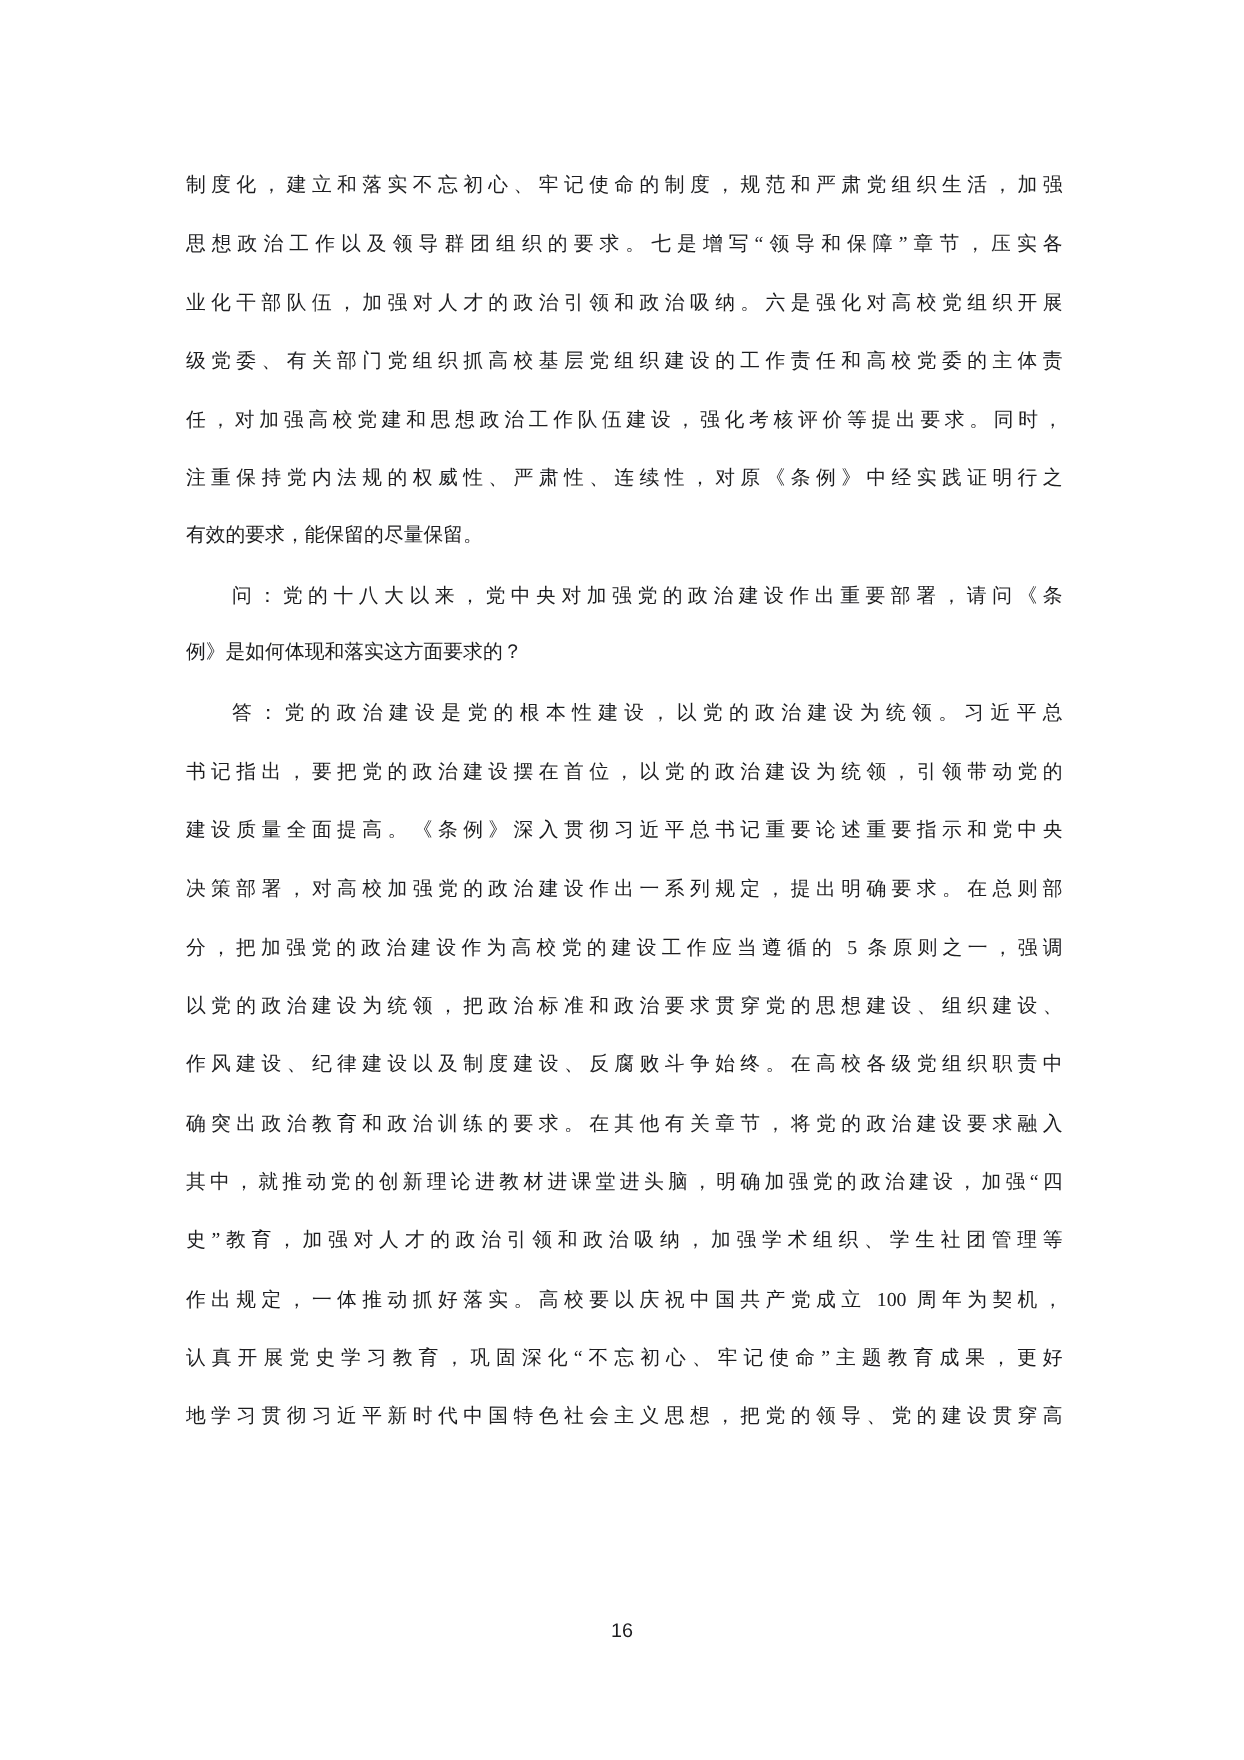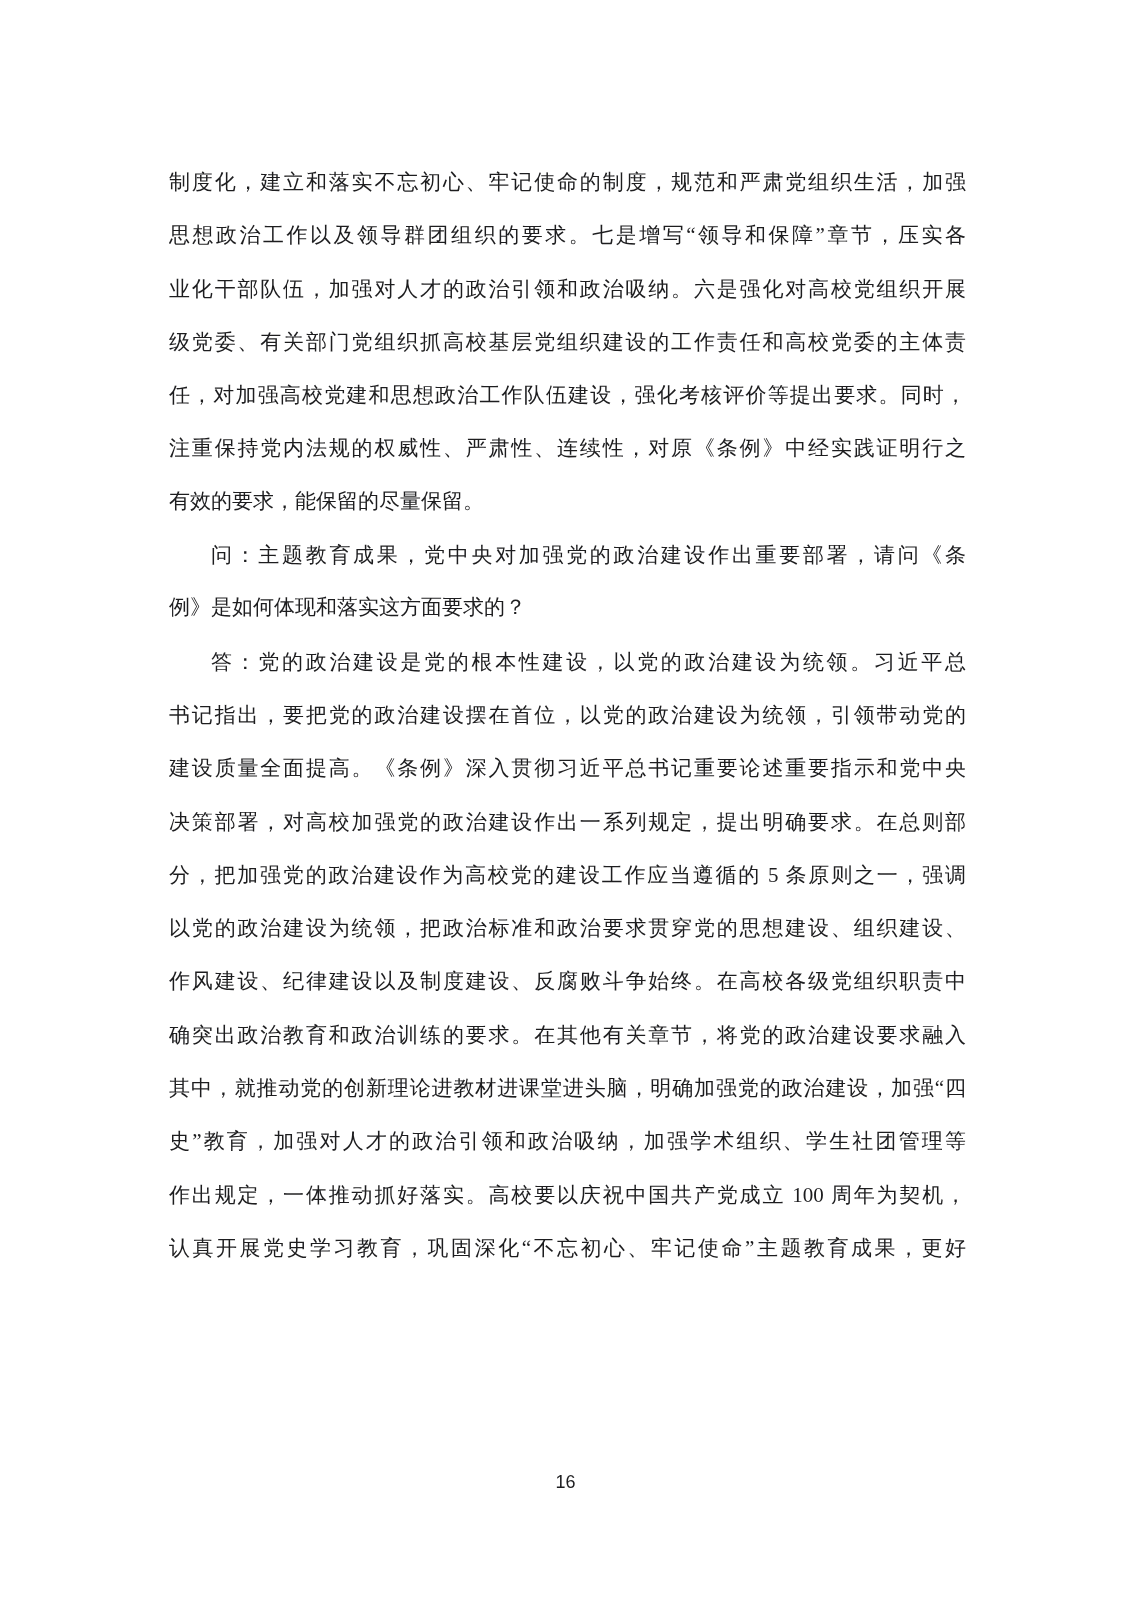--- a/index.html
+++ b/index.html
@@ -17,24 +17,24 @@
     position: relative;
     width: 1131px;
     height: 1600px;
     background: var(--page-bg);
     overflow: hidden;
     font-family: "Liberation Serif", "DejaVu Serif", serif;
   }
   .text-block {
     position: absolute;
     left: 169px;
-    top: 156px;
+    top: 142px;
     width: 797px;
     color: var(--text-color);
-    font-size: 21px;
+    font-size: 18px;
   }
   .paragraph {
     margin: 0;
     padding: 0;
   }
   .line {
     height: 53.3px;
     line-height: 53.3px;
     text-align: justify;
     text-align-last: justify;
@@ -69,35 +69,36 @@
       <div class="line">制度化，建立和落实不忘初心、牢记使命的制度，规范和严肃党组织生活，加强</div>
       <div class="line">思想政治工作以及领导群团组织的要求。七是增写“领导和保障”章节，压实各</div>
       <div class="line">业化干部队伍，加强对人才的政治引领和政治吸纳。六是强化对高校党组织开展</div>
       <div class="line">级党委、有关部门党组织抓高校基层党组织建设的工作责任和高校党委的主体责</div>
       <div class="line">任，对加强高校党建和思想政治工作队伍建设，强化考核评价等提出要求。同时，</div>
       <div class="line">注重保持党内法规的权威性、严肃性、连续性，对原《条例》中经实践证明行之</div>
       <div class="line para-end">有效的要求，能保留的尽量保留。</div>
     </div>
 
     <div class="paragraph">
-      <div class="line indent">问：主题教育成果，党中央对加强党的政治建设作出重要部署，请问《条</div>
+      <div class="line indent">问：党的十八大以来，党中央对加强党的政治建设作出重要部署，请问《条</div>
       <div class="line para-end">例》是如何体现和落实这方面要求的？</div>
     </div>
 
     <div class="paragraph">
       <div class="line indent">答：党的政治建设是党的根本性建设，以党的政治建设为统领。习近平总</div>
       <div class="line">书记指出，要把党的政治建设摆在首位，以党的政治建设为统领，引领带动党的</div>
       <div class="line">建设质量全面提高。《条例》深入贯彻习近平总书记重要论述重要指示和党中央</div>
       <div class="line">决策部署，对高校加强党的政治建设作出一系列规定，提出明确要求。在总则部</div>
       <div class="line">分，把加强党的政治建设作为高校党的建设工作应当遵循的 5 条原则之一，强调</div>
       <div class="line">以党的政治建设为统领，把政治标准和政治要求贯穿党的思想建设、组织建设、</div>
       <div class="line">作风建设、纪律建设以及制度建设、反腐败斗争始终。在高校各级党组织职责中</div>
       <div class="line">确突出政治教育和政治训练的要求。在其他有关章节，将党的政治建设要求融入</div>
       <div class="line">其中，就推动党的创新理论进教材进课堂进头脑，明确加强党的政治建设，加强“四</div>
       <div class="line">史”教育，加强对人才的政治引领和政治吸纳，加强学术组织、学生社团管理等</div>
       <div class="line">作出规定，一体推动抓好落实。高校要以庆祝中国共产党成立 100 周年为契机，</div>
       <div class="line">认真开展党史学习教育，巩固深化“不忘初心、牢记使命”主题教育成果，更好</div>
+      <div class="line">地学习贯彻习近平新时代中国特色社会主义思想，把党的领导、党的建设贯穿高</div>
     </div>
 
   </div>
 
   <div class="page-number">16</div>
 </div>
 
 </body></html>

